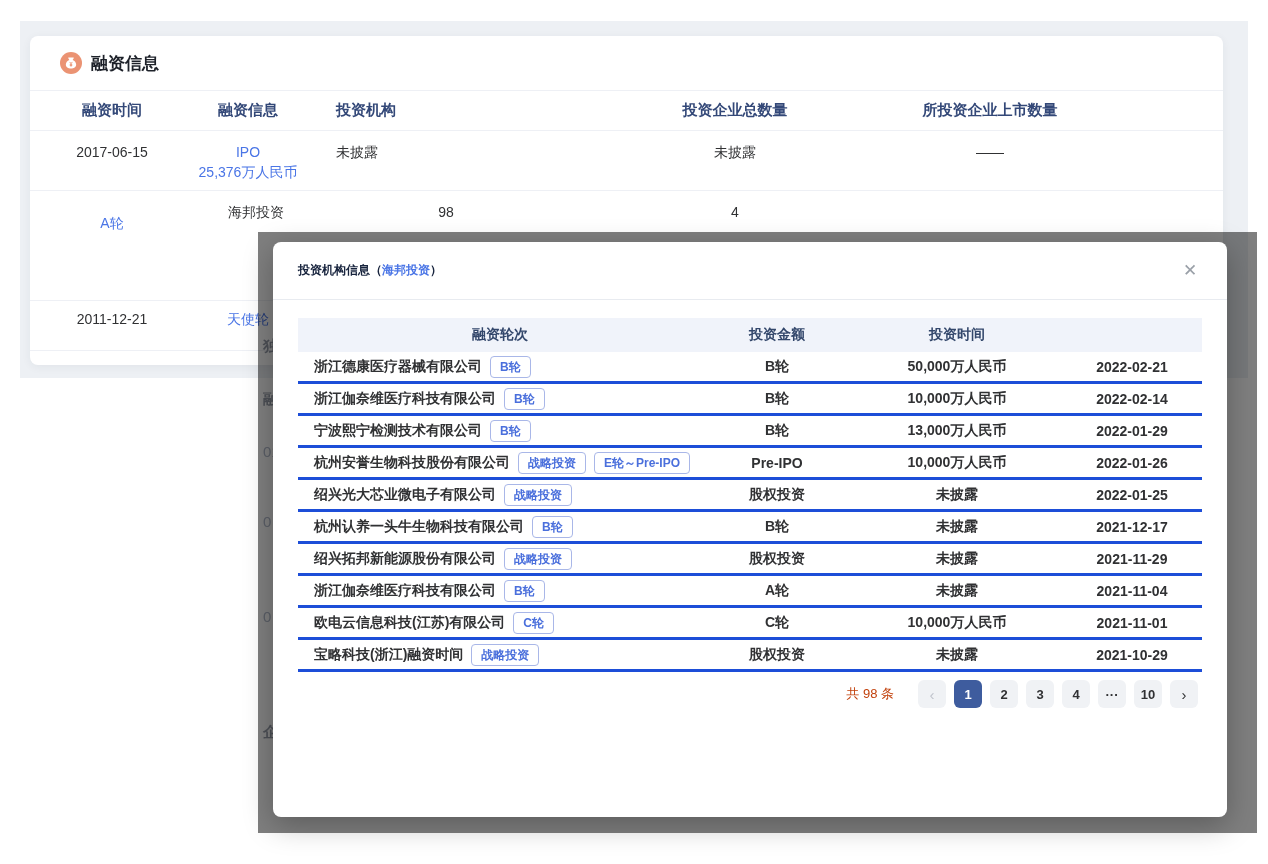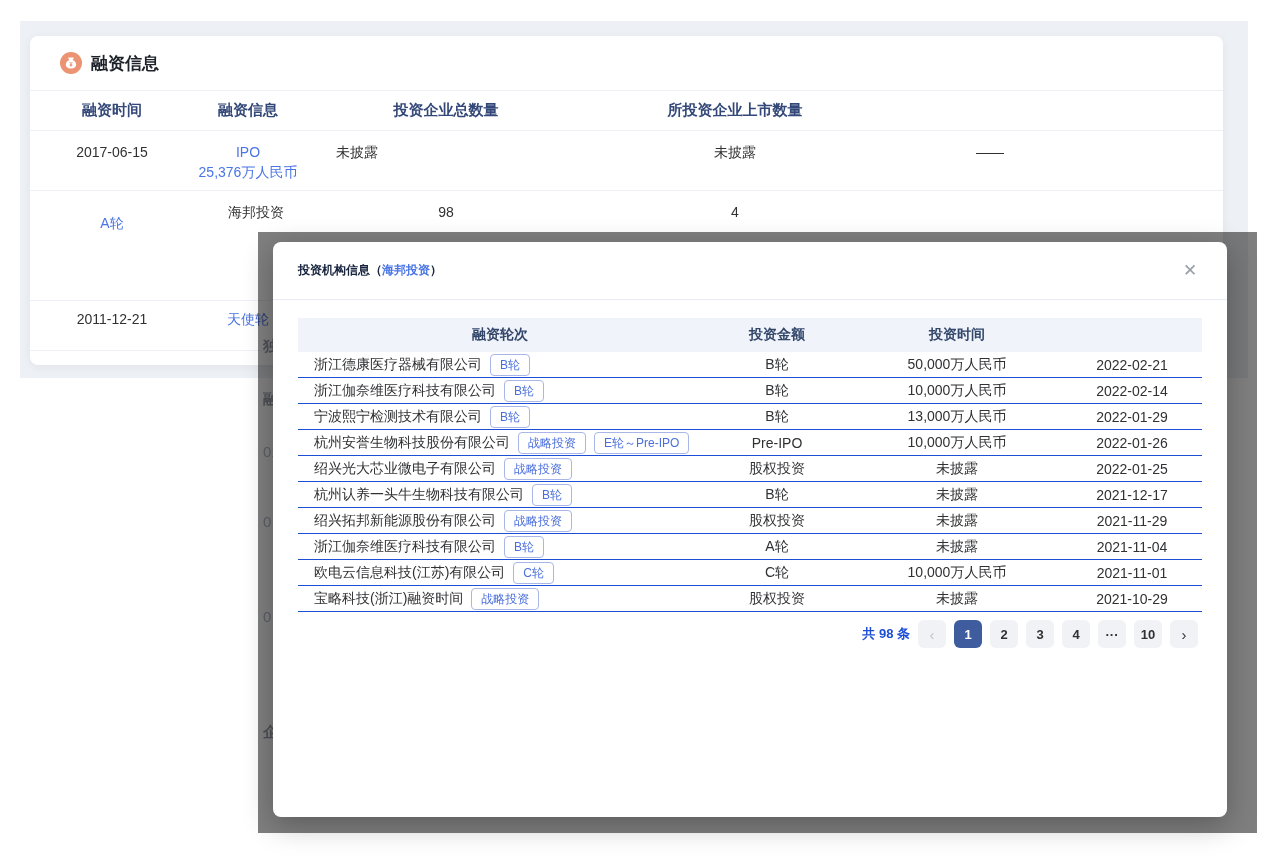--- a/index.html
+++ b/index.html
@@ -37,29 +37,29 @@
     border-bottom:1px solid #e8ebf0;box-sizing:border-box;}
   .modal-title{font-size:12px;font-weight:600;color:#17233d;}
   .modal-title .link{font-weight:600;}
   .modal-close{position:absolute;right:26px;top:18px;width:22px;height:22px;border:none;background:none;
     color:#9aa0a8;font-size:17px;line-height:22px;text-align:center;cursor:pointer;padding:0;}
   .modal-body{padding:18px 25px 0 25px;}
   .m-grid{display:grid;grid-template-columns:1fr 150px 210px 140px;align-items:center;}
   .m-header{background:#f0f3fa;height:34px;}
   .m-header .hcell{font-size:14px;font-weight:700;color:#33476b;text-align:center;}
   .m-header .hcell.left{text-align:left;padding-left:16px;}
-  .m-row{height:26px;border-bottom:1px solid #1d4ed8;box-sizing:border-box;}
+  .m-row{height:32px;border-bottom:3px solid #1d4ed8;box-sizing:border-box;font-weight:bold;}
   .m-row .cell{font-size:14px;color:#303133;text-align:center;}
   .m-row .cell.company{display:flex;align-items:center;gap:8px;text-align:left;padding-left:16px;}
   .company-name{color:#303133;cursor:pointer;}
   .tag{display:inline-block;padding:1px 9px;font-size:12px;line-height:18px;color:#4a6fdc;
     border:1px solid #a9b7e8;border-radius:4px;background:#fff;white-space:nowrap;}
   
   .modal-footer{display:flex;justify-content:flex-end;align-items:center;gap:8px;margin-top:8px;padding-right:4px;}
-  .pg-total{font-size:13px;color:#1d4ed8;margin-right:0;font-weight:bold;}
+  .pg-total{font-size:13px;color:#c2410c;margin-right:16px;}
   .pg-btn{min-width:28px;height:28px;border:none;border-radius:6px;background:#f0f2f5;color:#303133;
     font-size:13px;font-weight:600;cursor:pointer;display:flex;align-items:center;justify-content:center;
     font-family:inherit;padding:0 4px;}
   .pg-btn.active{background:#3e5c9e;color:#fff;}
   .pg-btn.disabled{color:#c0c4cc;cursor:default;}
   .pg-btn.arrow{font-size:15px;font-weight:400;}
 </style>
 </head>
 <body>
 
@@ -71,20 +71,21 @@
       <svg width="14" height="14" viewBox="0 0 16 16">
         <path fill="#ffffff" d="M6.1 4.6 4.9 2.7c-.25-.4.03-.9.5-.9h5.2c.47 0 .75.5.5.9L9.9 4.6c2.4.9 4 3 4 5.2 0 3-2.7 4.6-5.9 4.6s-5.9-1.6-5.9-4.6c0-2.2 1.6-4.3 4-5.2z"></path>
         <path stroke="#eb9373" stroke-width="1" fill="none" d="M6.5 6.8 8 8.8l1.5-2M8 8.8v3.4M6.6 9.6h2.8M6.6 10.9h2.8"></path>
       </svg>
     </span>
     <span class="card-title">融资信息</span>
   </div>
   <div class="bg-grid bg-header" id="bg-header">
       <div class="hcell">融资时间</div>
       <div class="hcell">融资信息</div>
+      <div class="hcell left">投资机构</div>
       <div class="hcell">投资企业总数量</div>
       <div class="hcell">所投资企业上市数量</div>
     </div>
   <div id="bg-body">
       <div class="bg-grid bg-row r0">
         <div class="cell c-time">2017-06-15</div>
         <div class="cell c-info">
           <div class="link">IPO</div>
           <div class="link">25,376万人民币</div>
         </div>

